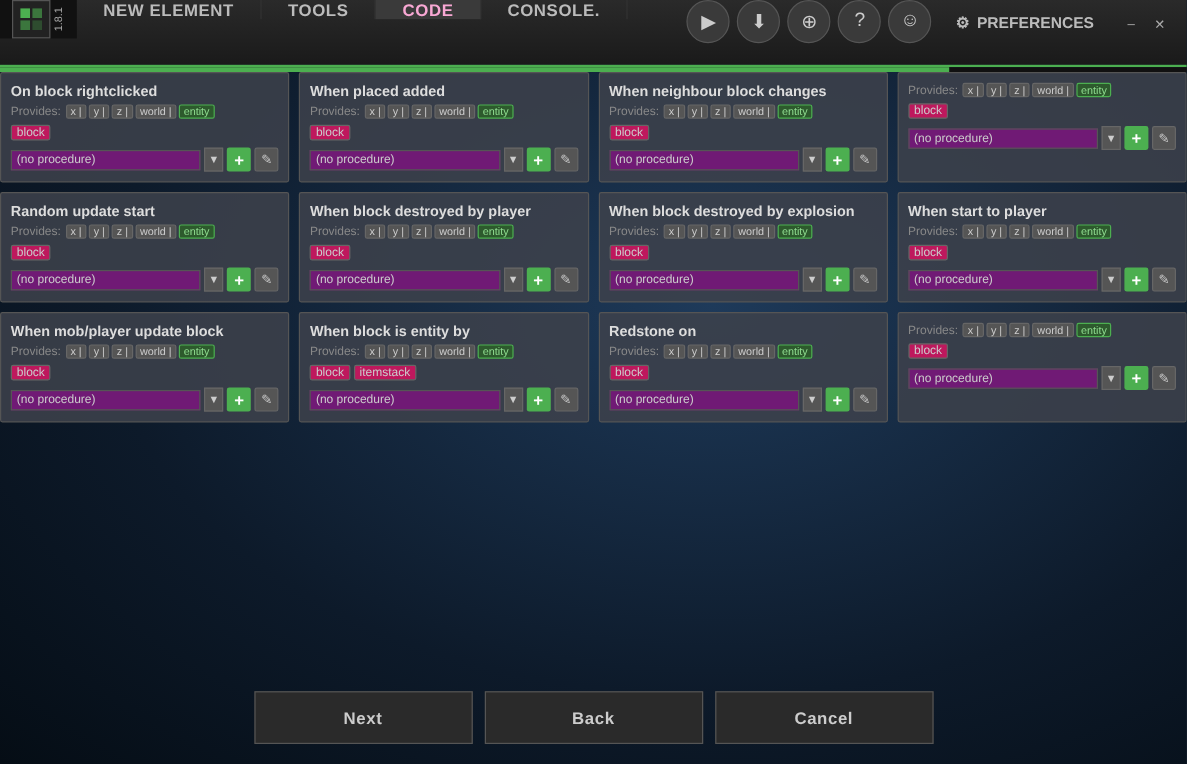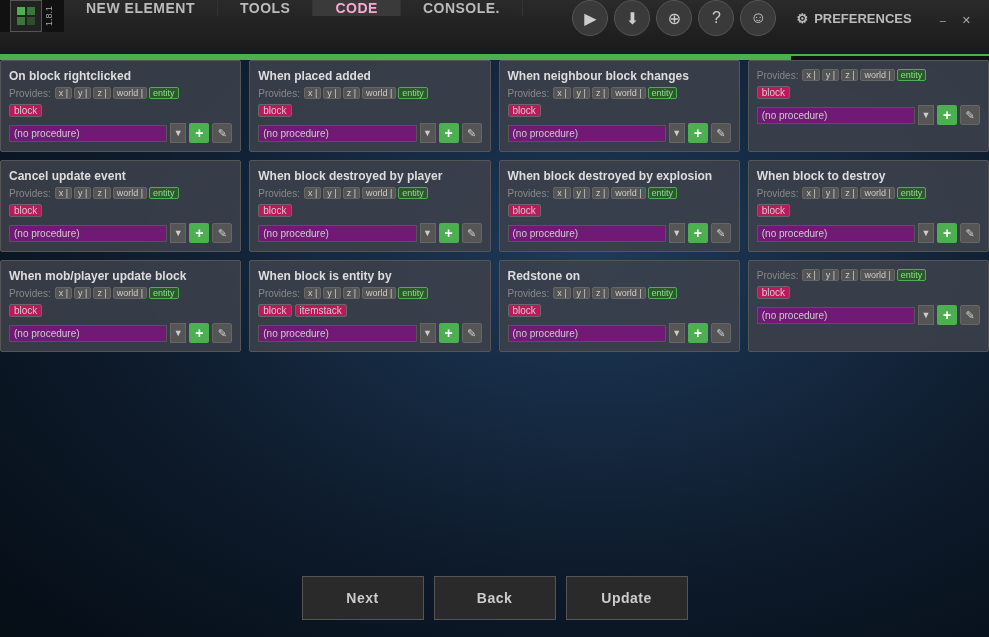--- a/index.html
+++ b/index.html
@@ -280,21 +280,21 @@
       z-index: 10;
       height: 70px;
       display: flex;
       align-items: center;
       justify-content: center;
       gap: 10px;
       background: transparent;
     }
 
     .footer-btn {
-      width: 122px;
+      width: 182px;
       height: 44px;
       background: #2a2a2a;
       border: 1px solid #555;
       color: #ccc;
       font-size: 14px;
       font-weight: bold;
       cursor: pointer;
       letter-spacing: 0.5px;
       text-align: center;
     }
@@ -410,21 +410,21 @@
         </div>
         <div><span class="block-tag" style="margin-right: 3px;">block</span></div>
         <div class="procedure-row">
           <div class="procedure-select">(no procedure)</div>
           <div class="dropdown-arrow">▼</div>
           <div class="add-btn">+</div>
           <div class="edit-btn">✎</div>
         </div>
       </div>
       <div class="card">
-        <div class="card-title">Cancel update event</div>
+        <div class="card-title">Random update start</div>
         <div class="provides-row">
           <span class="provides-label">Provides:</span>
           <span class="provides-tag">x |</span>
           <span class="provides-tag">y |</span>
           <span class="provides-tag">z |</span>
           <span class="provides-tag">world |</span>
           <span class="provides-tag green">entity</span>
         </div>
         <div><span class="block-tag" style="margin-right: 3px;">block</span></div>
         <div class="procedure-row">
@@ -464,21 +464,21 @@
         </div>
         <div><span class="block-tag" style="margin-right: 3px;">block</span></div>
         <div class="procedure-row">
           <div class="procedure-select">(no procedure)</div>
           <div class="dropdown-arrow">▼</div>
           <div class="add-btn">+</div>
           <div class="edit-btn">✎</div>
         </div>
       </div>
       <div class="card">
-        <div class="card-title">When block to destroy</div>
+        <div class="card-title">When start to player</div>
         <div class="provides-row">
           <span class="provides-label">Provides:</span>
           <span class="provides-tag">x |</span>
           <span class="provides-tag">y |</span>
           <span class="provides-tag">z |</span>
           <span class="provides-tag">world |</span>
           <span class="provides-tag green">entity</span>
         </div>
         <div><span class="block-tag" style="margin-right: 3px;">block</span></div>
         <div class="procedure-row">
@@ -558,14 +558,14 @@
           <div class="add-btn">+</div>
           <div class="edit-btn">✎</div>
         </div>
       </div>
     </div>
 </div>
 
 <div class="footer">
   <button class="footer-btn">Next</button>
   <button class="footer-btn">Back</button>
-  <button class="footer-btn">Update</button>
+  <button class="footer-btn">Cancel</button>
 </div>
 
 </body></html>

